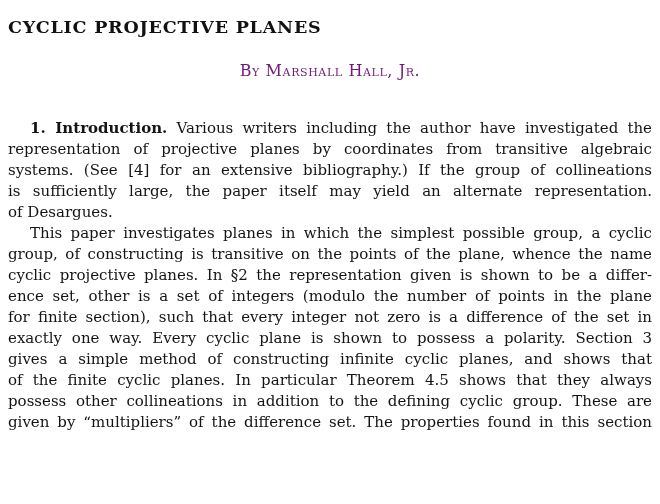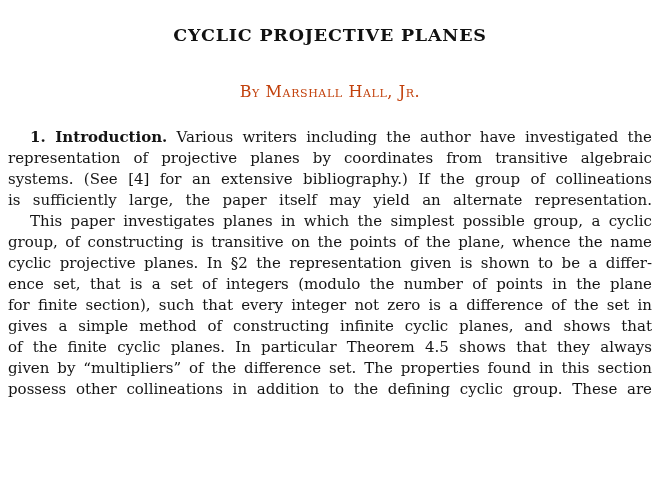--- a/index.html
+++ b/index.html
@@ -12,39 +12,38 @@
     width: 660px;
     height: 504px;
     background: #ffffff;
     color: #141414;
     font-family: "DejaVu Serif", serif;
     box-sizing: border-box;
     padding: 16px 8px 0 8px;
     overflow: hidden;
   }
   .title {
-    margin: 8px;
-    text-align: center;
+    margin: 0;
     font-size: 17.5px;
     font-weight: bold;
     letter-spacing: 0.8px;
     line-height: 22px;
     color: #111111;
   }
   .byline {
-    margin-top: 36px;
+    margin-top: 23px;
     text-align: center;
     font-variant: small-caps;
     font-size: 16px;
     letter-spacing: 0.6px;
     line-height: 20px;
-    color: #c2410c;
+    color: #701a75;
   }
   .body-text {
-    margin-top: 25px;
+    margin-top: 37px;
   }
   .text-line {
     font-size: 15px;
     line-height: 21px;
     text-align: justify;
     text-align-last: justify;
     color: #141414;
   }
   .text-line.para-end {
     text-align-last: left;
@@ -60,23 +59,25 @@
 <body>
 
 <div class="page">
   <h1 class="title">CYCLIC PROJECTIVE PLANES</h1>
   <div class="byline">By Marshall Hall, Jr.</div>
   <div class="body-text" id="paper-body">
       <div class="text-line indent"><span class="bold">1. Introduction.</span><span> Various writers including the author have investigated the</span></div>
       <div class="text-line"><span>representation of projective planes by coordinates from transitive algebraic</span></div>
       <div class="text-line"><span>systems. (See [4] for an extensive bibliography.) If the group of collineations</span></div>
       <div class="text-line"><span>is sufficiently large, the paper itself may yield an alternate representation.</span></div>
+      <div class="text-line para-end"><span>of Desargues.</span></div>
       <div class="text-line indent"><span>This paper investigates planes in which the simplest possible group, a cyclic</span></div>
       <div class="text-line"><span>group, of constructing is transitive on the points of the plane, whence the name</span></div>
       <div class="text-line"><span>cyclic projective planes. In §2 the representation given is shown to be a differ-</span></div>
-      <div class="text-line"><span>ence set, that is a set of integers (modulo the number of points in the plane</span></div>
+      <div class="text-line"><span>ence set, other is a set of integers (modulo the number of points in the plane</span></div>
       <div class="text-line"><span>for finite section), such that every integer not zero is a difference of the set in</span></div>
+      <div class="text-line"><span>exactly one way. Every cyclic plane is shown to possess a polarity. Section 3</span></div>
       <div class="text-line"><span>gives a simple method of constructing infinite cyclic planes, and shows that</span></div>
       <div class="text-line"><span>of the finite cyclic planes. In particular Theorem 4.5 shows that they always</span></div>
+      <div class="text-line"><span>possess other collineations in addition to the defining cyclic group. These are</span></div>
       <div class="text-line"><span>given by “multipliers” of the difference set. The properties found in this section</span></div>
-      <div class="text-line"><span>possess other collineations in addition to the defining cyclic group. These are</span></div>
     </div>
 </div>
 
 </body></html>

